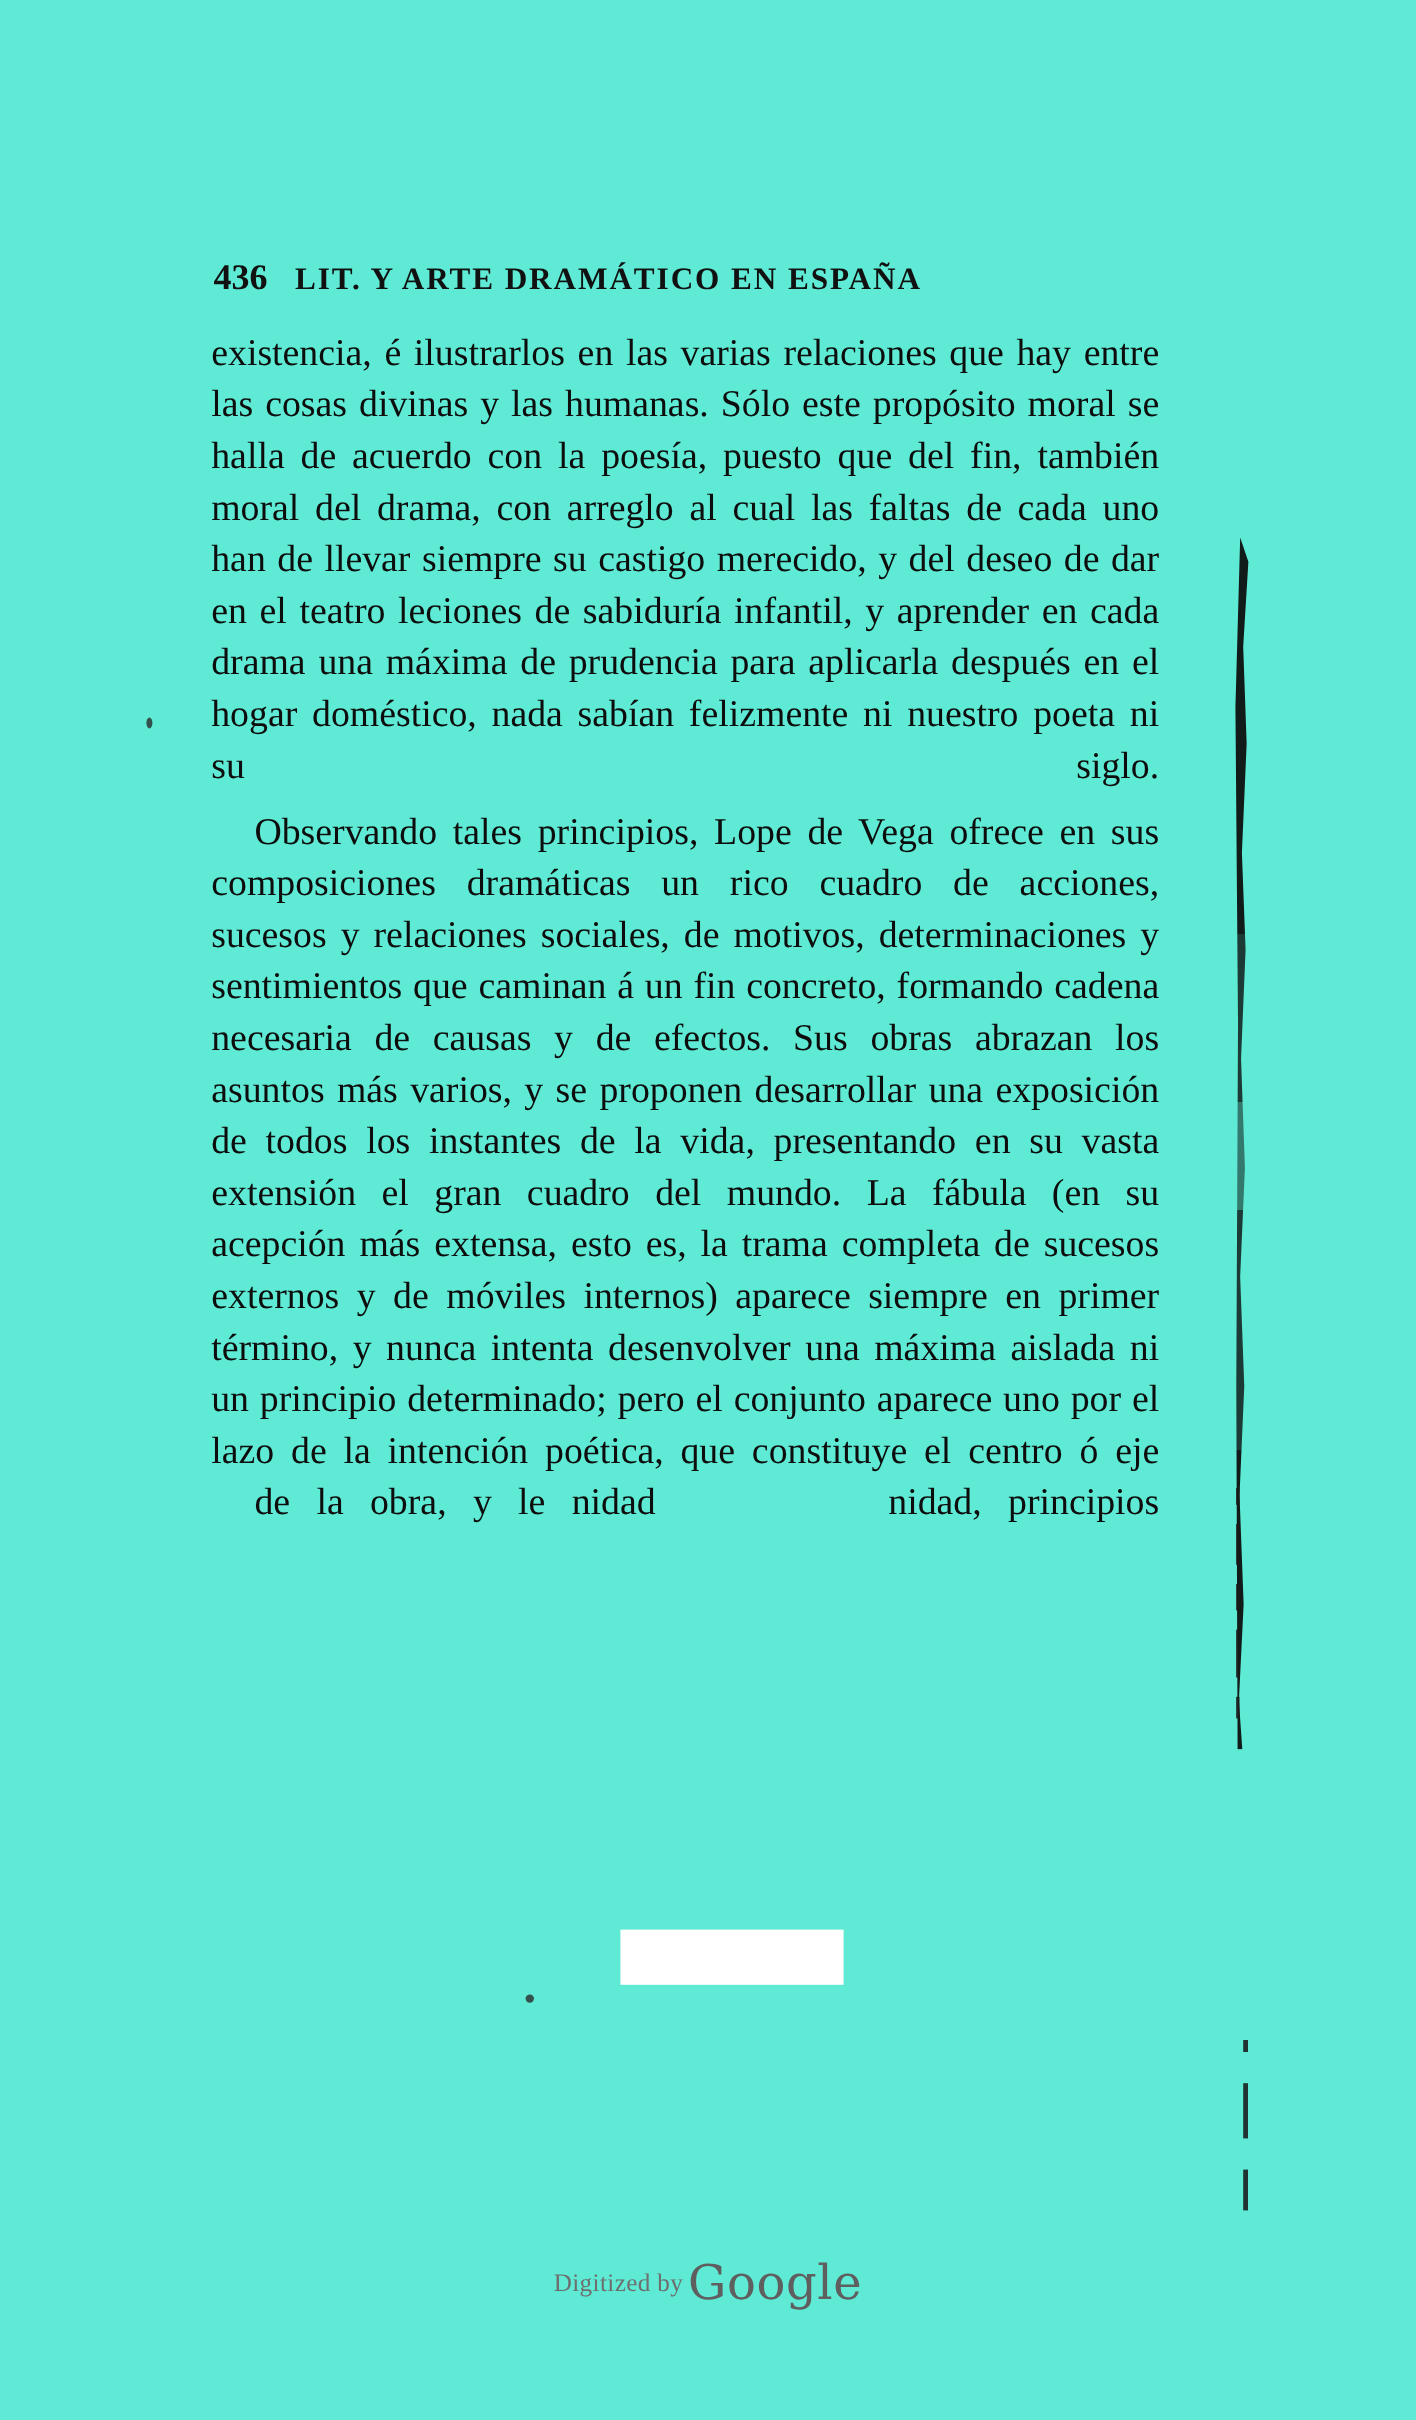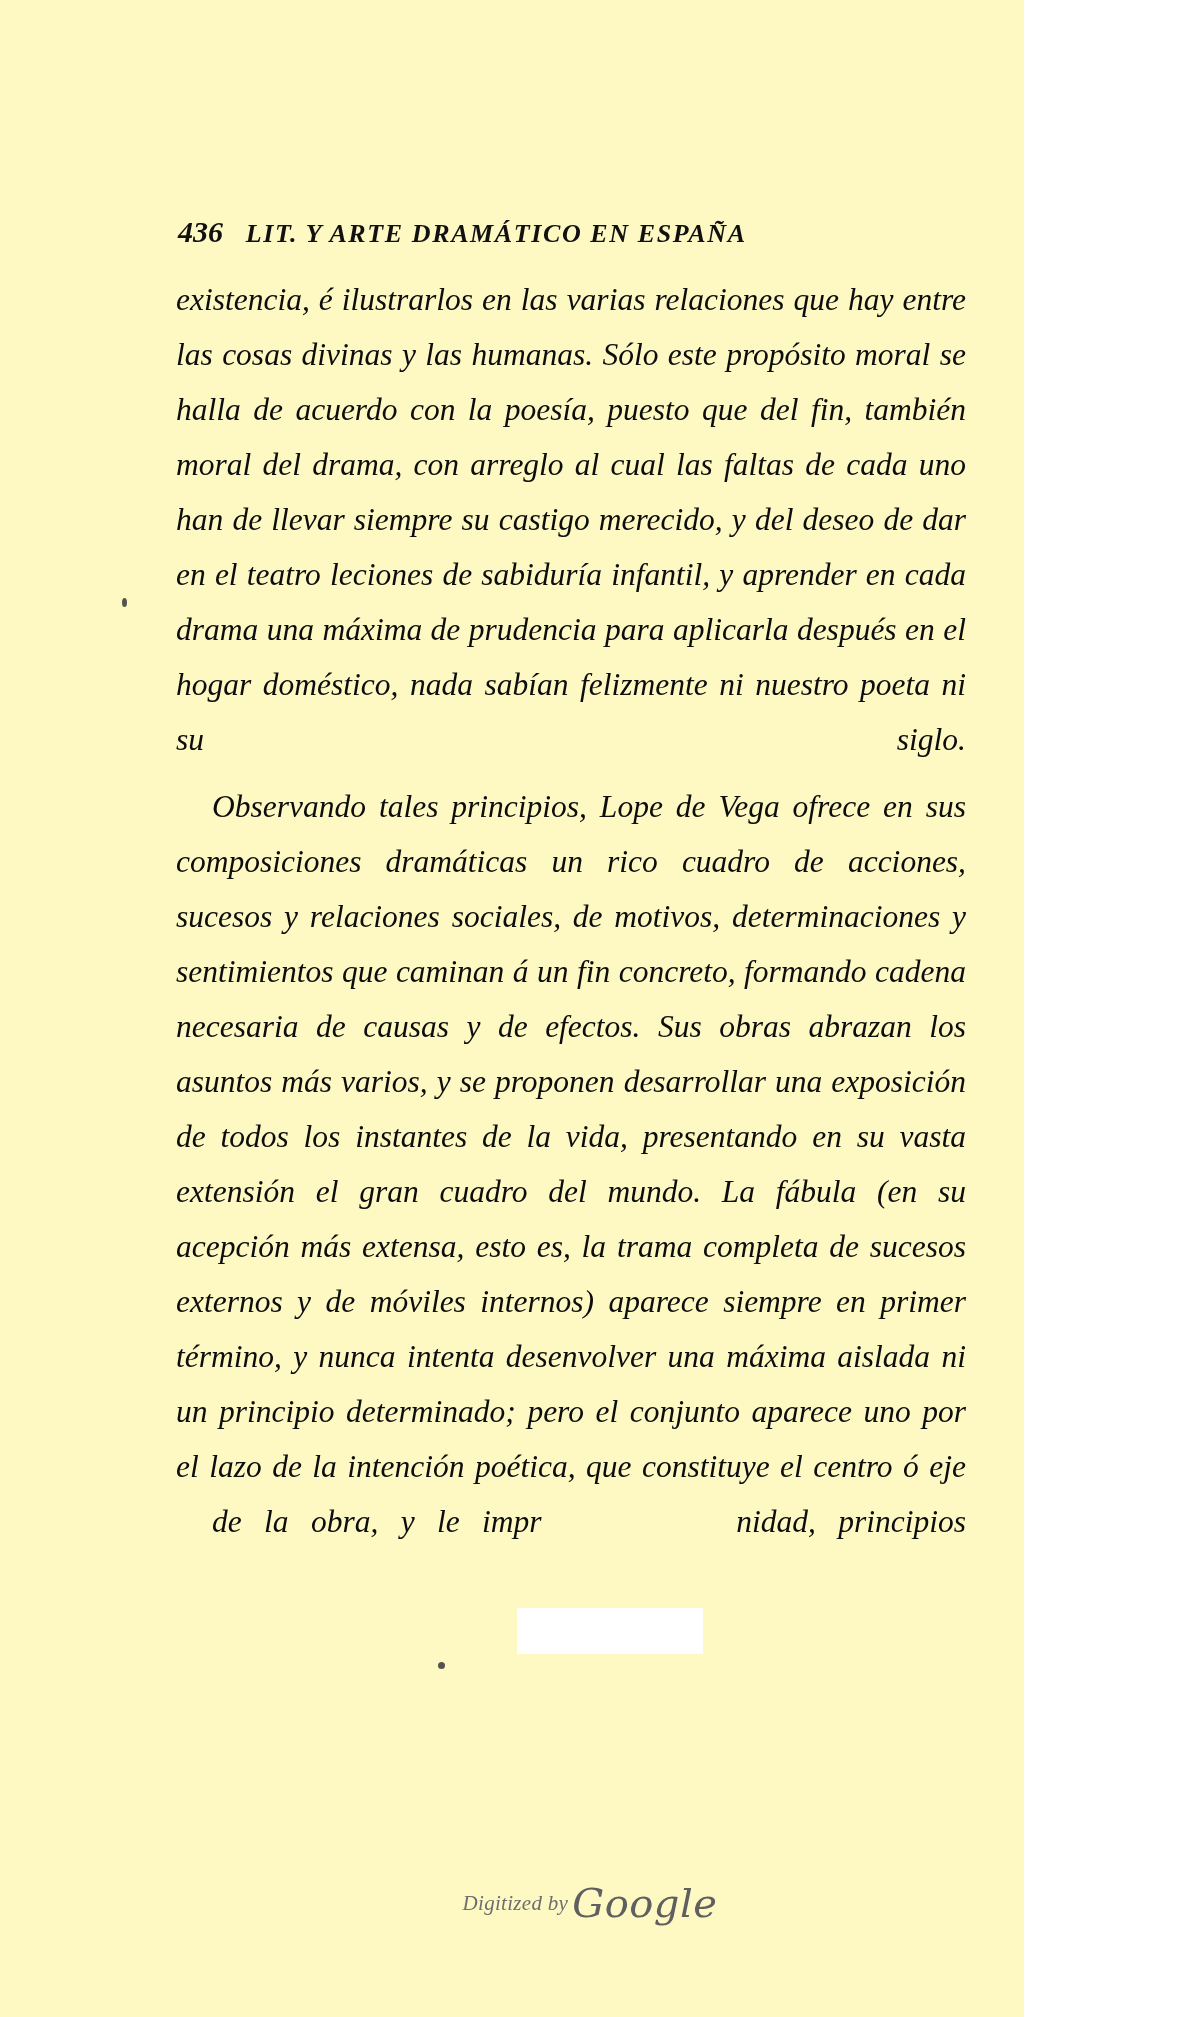--- a/index.html
+++ b/index.html
@@ -2,26 +2,25 @@
 <html><head>
 <meta charset="utf-8">
 <style>
   html, body {
     margin: 0;
     padding: 0;
     background: #ffffff;
   }
   .page {
     position: relative;
-    width: 1024px;
+    width: 1180px;
     height: 2017px;
-    background: #fef9c3;
+    background: #5eead4;
     overflow: hidden;
     font-family: "Liberation Serif", serif;
-    font-style: italic;
   }
 
   
   .running-head {
     position: absolute;
     left: 178px;
     top: 215px;
     width: 780px;
     font-size: 25px;
     letter-spacing: 0.5px;
@@ -45,21 +44,21 @@
   
   .textblock {
     position: absolute;
     left: 176px;
     top: 272px;
     width: 790px;
   }
   .para {
     margin: 0;
     font-size: 31.5px;
-    line-height: 55px;
+    line-height: 43px;
     color: #0d0d0d;
     text-align: justify;
     text-align-last: justify;
     word-spacing: 0.5px;
   }
   .para.first {
     text-indent: 0;
   }
   .para.second {
     text-indent: 36px;
@@ -157,21 +156,21 @@
 
   <div class="running-head">
     <span class="folio">436</span>
     <span class="head-title">LIT. Y ARTE DRAMÁTICO EN ESPAÑA</span>
   </div>
 
   <div class="textblock">
     <p class="para first">existencia, é ilustrarlos en las varias relaciones que hay entre las cosas divinas y las humanas. Sólo este propósito moral se halla de acuerdo con la poesía, puesto que del fin, también moral del drama, con arreglo al cual las faltas de cada uno han de llevar siempre su castigo merecido, y del deseo de dar en el teatro leciones de sabiduría infantil, y aprender en cada drama una máxima de prudencia para aplicarla después en el hogar doméstico, nada sabían felizmente ni nuestro poeta ni su siglo.</p>
     <p class="para second"><span>Observando tales principios, Lope de Vega ofrece en sus composiciones dramáticas un rico cuadro de acciones, sucesos y relaciones sociales, de motivos, determinaciones y sentimientos que caminan á un fin concreto, formando cadena necesaria de causas y de efectos. Sus obras abrazan los asuntos más varios, y se proponen desarrollar una exposición de todos los instantes de la vida, presentando en su vasta extensión el gran cuadro del mundo. La fábula (en su acepción más extensa, esto es, la trama completa de sucesos externos y de móviles internos) aparece siempre en primer término, y nunca intenta desenvolver una máxima aislada ni un principio determinado; pero el conjunto aparece uno por el lazo de la intención poética, que constituye el centro ó eje</span>
       <span class="lastline">
-        <span>de la obra, y le impr</span>
+        <span>de la obra, y le nidad</span>
         <span style="display:inline-block;width:150px"></span>
         <span>nidad, principios</span>
       </span>
     </p>
   </div>
 
   <div class="gutter-mark"></div>
   <div class="gutter-dashes">
     <span style="height:14px"></span>
     <span style="height:34px"></span>

